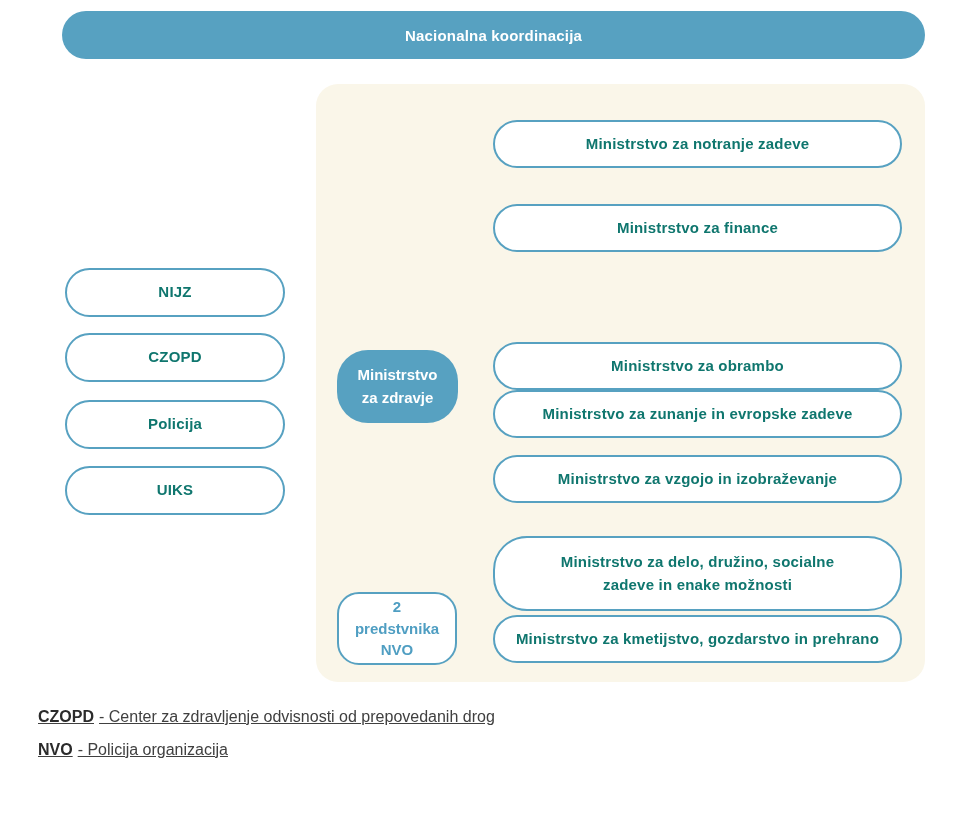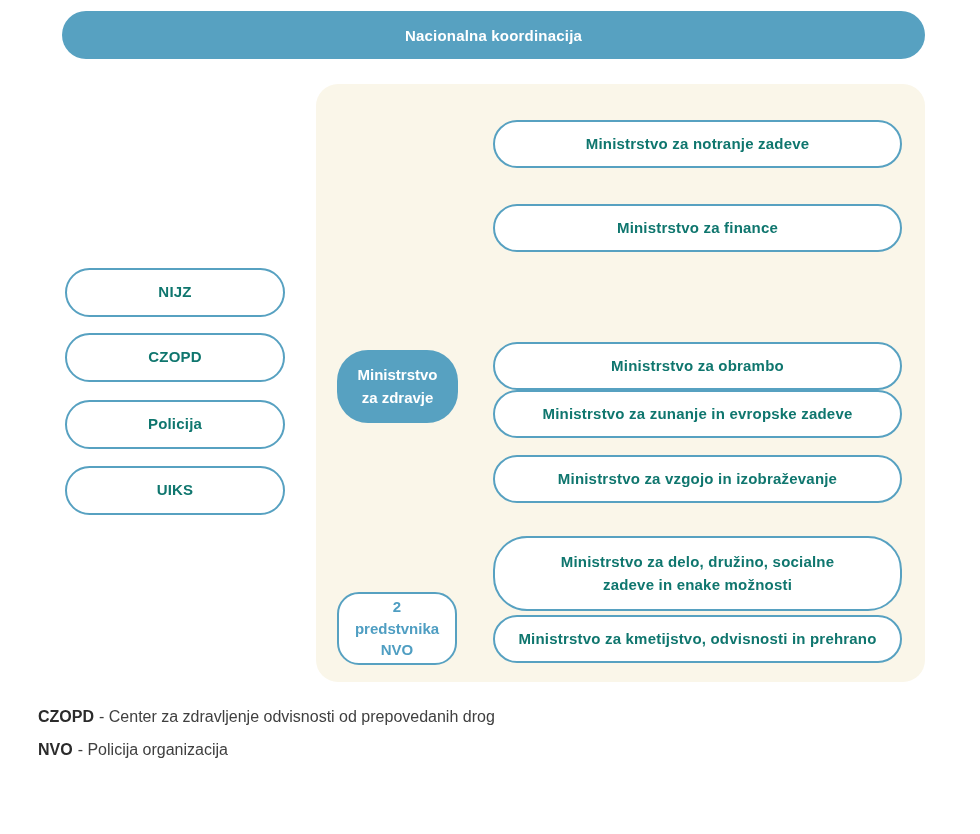--- a/index.html
+++ b/index.html
@@ -87,20 +87,21 @@
     line-height: 1.45;
     white-space: pre-line;
   }
   .legend {
     position: absolute;
     left: 38px; top: 706px;
     display: flex; flex-direction: column;
     gap: 11px;
     font-size: 16px;
     color: #404040;
+    text-decoration: underline;
   }
   .legend-line { line-height: 22px; }
   .legend-abbr {
     font-weight: 700;
     color: #2b2b2b;
     margin-right: 5px;
   }
 </style>
 </head>
 <body>
@@ -149,21 +150,21 @@
     <span>Ministrstvo za zunanje in evropske zadeve</span>
   </div>
   <div class="pill rpill rp5">
     <span>Ministrstvo za vzgojo in izobraževanje</span>
   </div>
   <div class="pill rpill rp6">
     <span>Ministrstvo za delo, družino, socialne
 zadeve in enake možnosti</span>
   </div>
   <div class="pill rpill rp7">
-    <span>Ministrstvo za kmetijstvo, odvisnosti in prehrano</span>
+    <span>Ministrstvo za kmetijstvo, gozdarstvo in prehrano</span>
   </div>
 
   <div class="legend">
     <div class="legend-line">
       <span class="legend-abbr">CZOPD</span><span>- Center za zdravljenje odvisnosti od prepovedanih drog</span>
     </div>
     <div class="legend-line">
       <span class="legend-abbr">NVO</span><span>- Policija organizacija</span>
     </div>
   </div>

